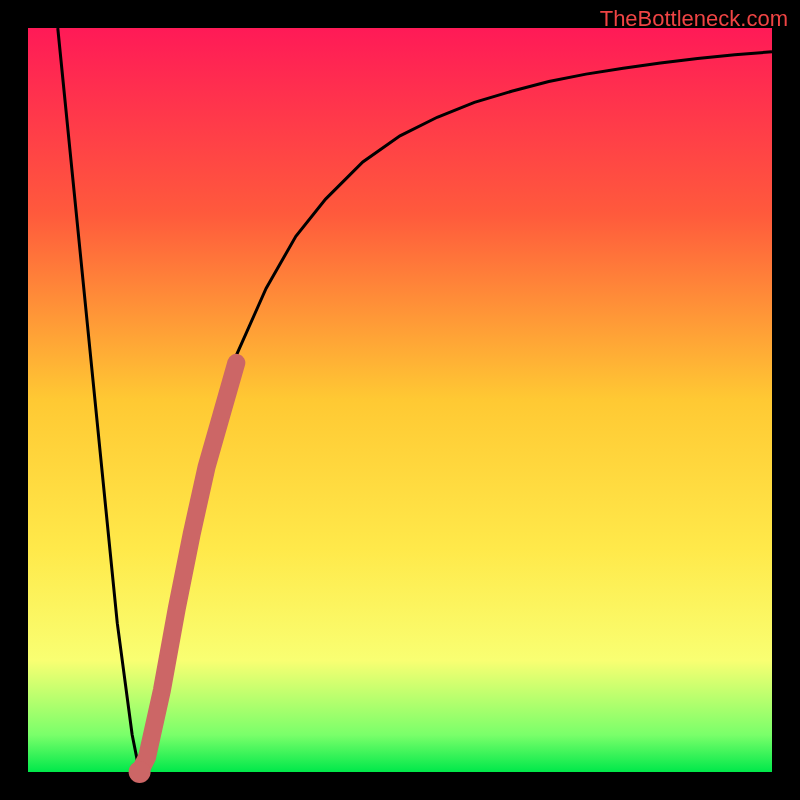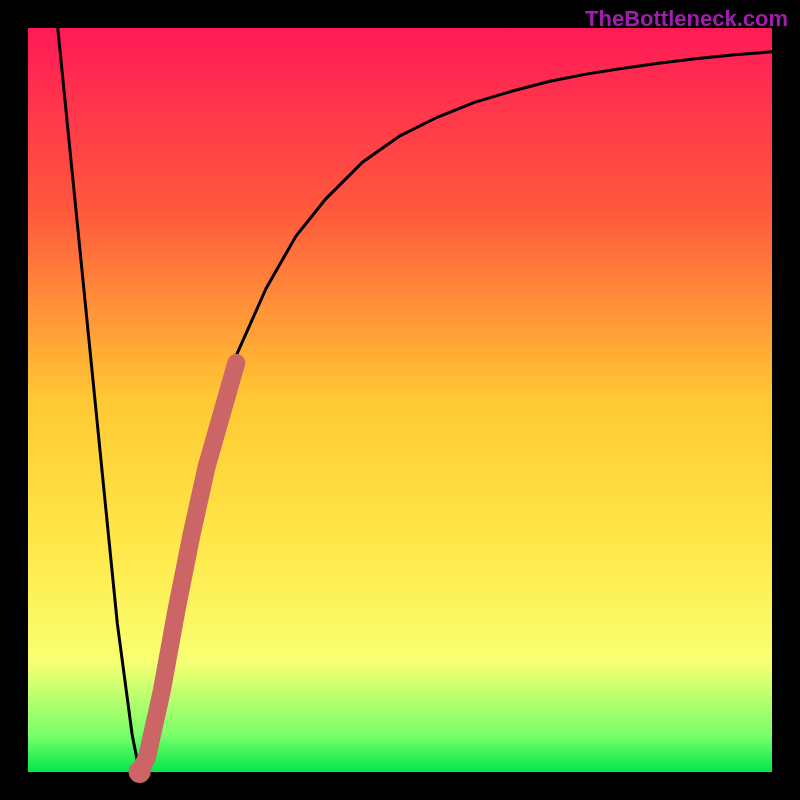--- a/index.html
+++ b/index.html
@@ -16,22 +16,22 @@
     }
     .chart-svg {
       display: block;
     }
     .watermark {
       position: absolute;
       top: 6px;
       right: 12px;
       font-family: Arial, sans-serif;
       font-size: 22px;
-      color: #a21caf;
-      font-weight: 700;
+      color: #ef4444;
+      font-weight: 400;
     }
   </style>
 </head>
 <body>
 
 <div class="chart-container">
   <svg class="chart-svg" width="800" height="800" viewBox="0 0 800 800">
     <defs>
       <linearGradient id="bg-gradient" x1="0" y1="0" x2="0" y2="1">
         <stop id="gstop0" offset="0%" stop-color="#ff1a57"></stop>

